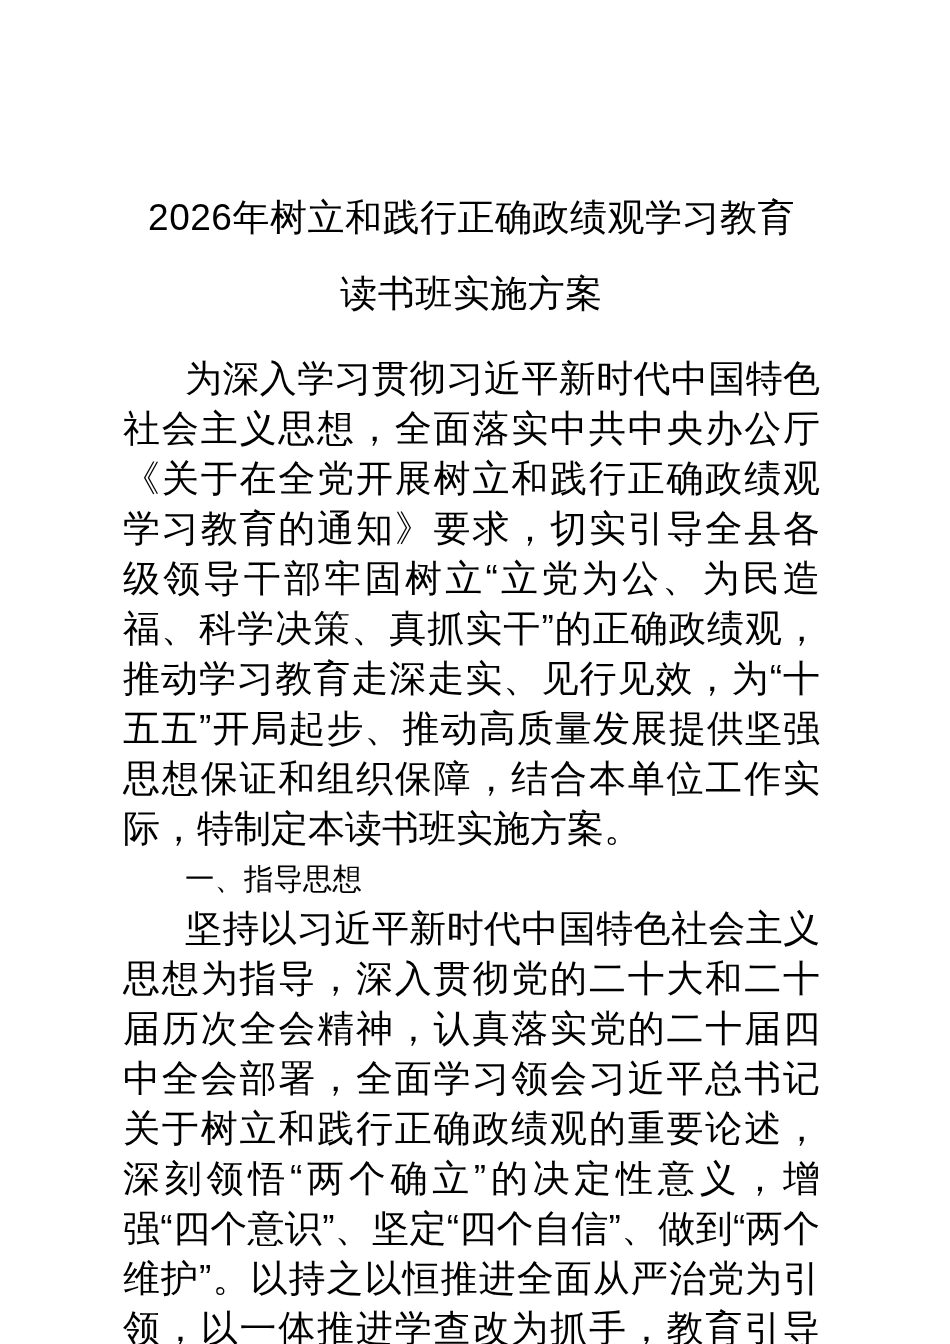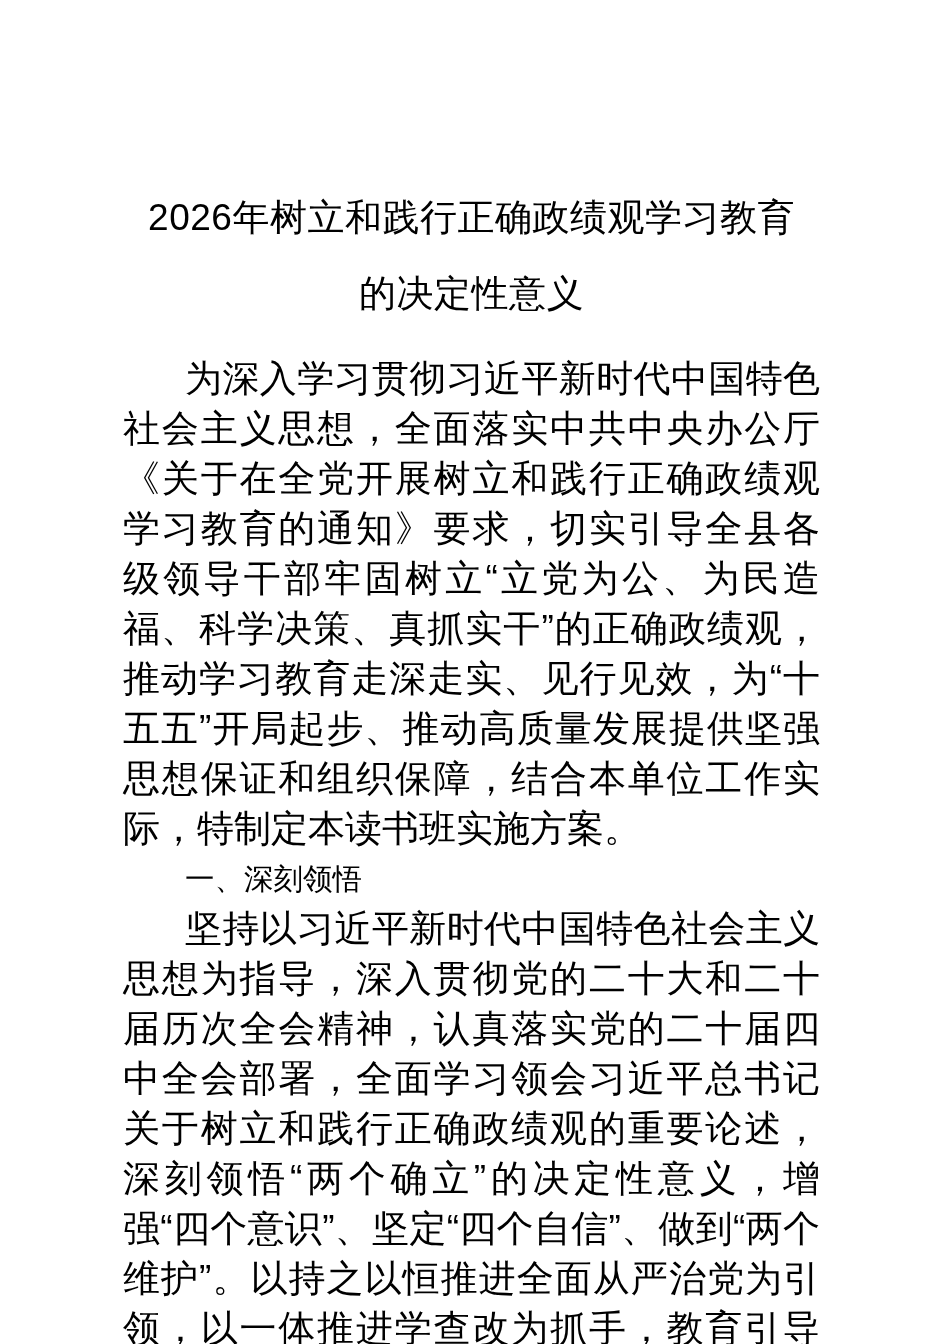--- a/index.html
+++ b/index.html
@@ -69,22 +69,22 @@
   }
 </style>
 </head>
 <body>
 
 <div class="page">
   <div class="content">
 
     <div class="doc-title first">2026年树立和践行正确政绩观学习教育</div>
 
-    <div class="doc-title">的决定性意义</div>
+    <div class="doc-title">读书班实施方案</div>
 
     <p class="body-para para-gap-top">为深入学习贯彻习近平新时代中国特色社会主义思想，全面落实中共中央办公厅《关于在全党开展树立和践行正确政绩观学习教育的通知》要求，切实引导全县各级领导干部牢固树立“立党为公、为民造福、科学决策、真抓实干”的正确政绩观，推动学习教育走深走实、见行见效，为“十五五”开局起步、推动高质量发展提供坚强思想保证和组织保障，结合本单位工作实际，特制定本读书班实施方案。</p>
 
-    <div class="section-heading">一、深刻领悟</div>
+    <div class="section-heading">一、指导思想</div>
 
     <p class="body-para">坚持以习近平新时代中国特色社会主义思想为指导，深入贯彻党的二十大和二十届历次全会精神，认真落实党的二十届四中全会部署，全面学习领会习近平总书记关于树立和践行正确政绩观的重要论述，深刻领悟“两个确立”的决定性意义，增强“四个意识”、坚定“四个自信”、做到“两个维护”。以持之以恒推进全面从严治党为引领，以一体推进学查改为抓手，教育引导各级领导干部坚持实事求是、求真务实，始终牢记为人民出政绩、以实干出政绩的核心要求，有效防范和纠治</p>
 
   </div>
 </div>
 
 </body></html>

